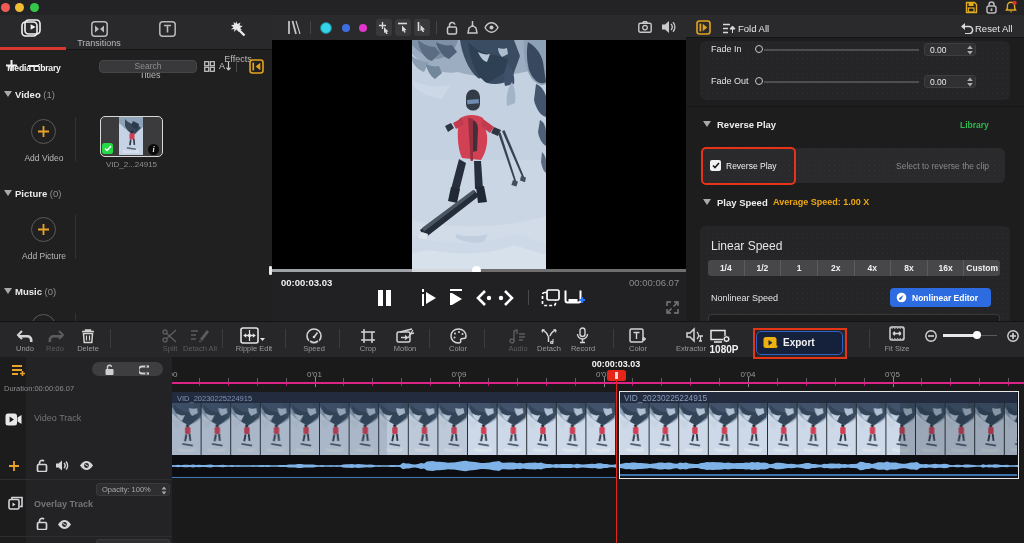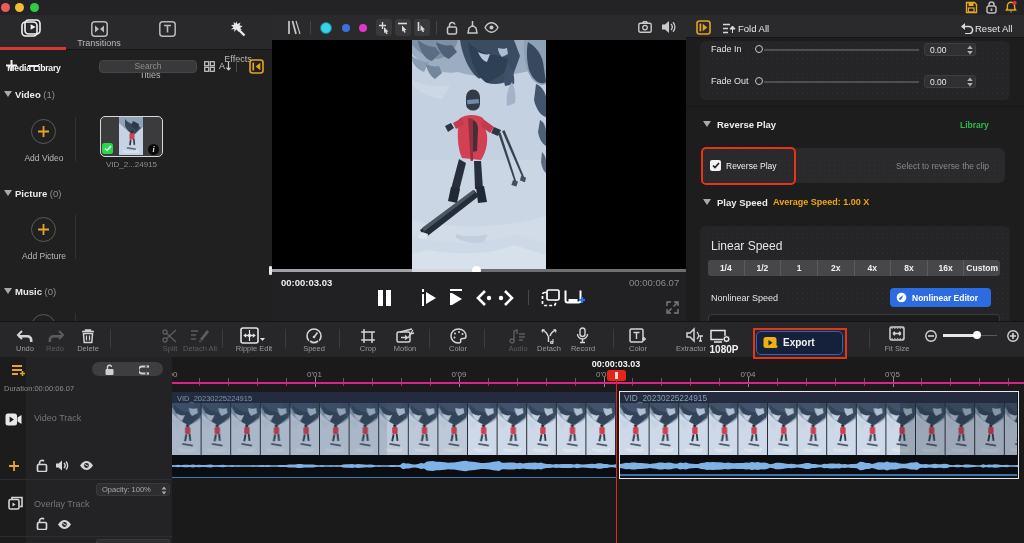--- a/index.html
+++ b/index.html
@@ -561,21 +561,21 @@
   <div class="abs" style="left:96px;top:483px;width:74px;height:13px;background:#2e2e30;border:1px solid #3a3a3c;border-radius:3px;font-size:7.5px;color:#a9a9ab;line-height:11px;padding-left:5px;">Opacity: 100%</div>
   <svg class="abs" style="left:161px;top:486px" width="6" height="9" viewBox="0 0 6 9">
       <path d="M3 0.5L5.4 3.4H0.6zM3 8.5L0.6 5.6H5.4z" fill="#a9a9ab"></path>
     </svg>
 
   <svg class="abs" style="left:8px;top:496px" width="15" height="14" viewBox="0 0 15 14">
       <rect x="1" y="3.5" width="10" height="9.5" rx="1.5" fill="none" stroke="#d6d6d8" stroke-width="1.6"></rect>
       <path d="M4 3.5V1.5h10v9h-2" fill="none" stroke="#d6d6d8" stroke-width="1.6"></path>
       <path d="M4.5 6.5l3 2-3 2z" fill="#d6d6d8"></path>
     </svg>
-  <div class="abs" style="left:34px;top:499px;font-size:9px;color:#757577;">Overlay Track</div>
+  <div class="abs" style="left:34px;top:499px;font-size:9px;color:#757577;font-weight:bold;">Overlay Track</div>
   <svg class="abs" style="left:36px;top:517px" width="12" height="13" viewBox="0 0 12 13">
       <rect x="1.5" y="5.5" width="9" height="7" rx="1.2" fill="none" stroke="#d6d6d8" stroke-width="1.7"></rect>
       <path d="M3.5 5.5V3.8A2.6 2.6 0 0 1 8 2.2" fill="none" stroke="#d6d6d8" stroke-width="1.7"></path>
     </svg>
   <svg class="abs" style="left:57px;top:519px" width="15" height="11" viewBox="0 0 15 11">
       <path d="M1 5.5C3 2.2 5.5 1 7.5 1s4.5 1.2 6.5 4.5C12 8.8 9.5 10 7.5 10S3 8.8 1 5.5z" fill="#d6d6d8"></path>
       <circle cx="7.5" cy="5.5" r="2.4" fill="#232325"></circle>
       <path d="M6 4.5l3.4 1.8" stroke="#d6d6d8" stroke-width="1"></path>
     </svg>
 

